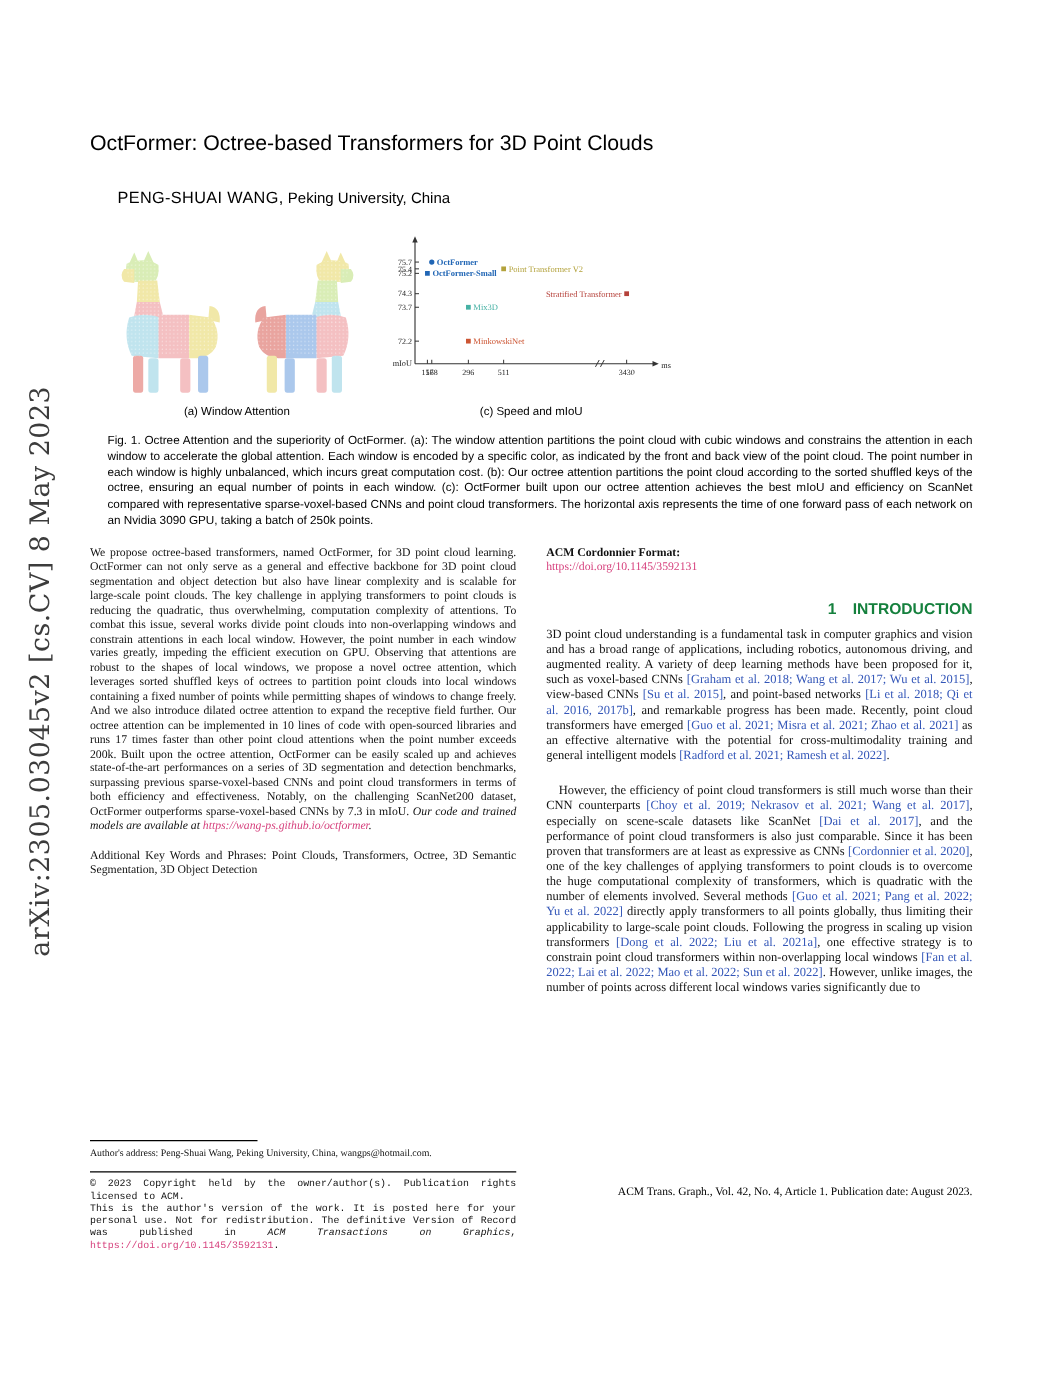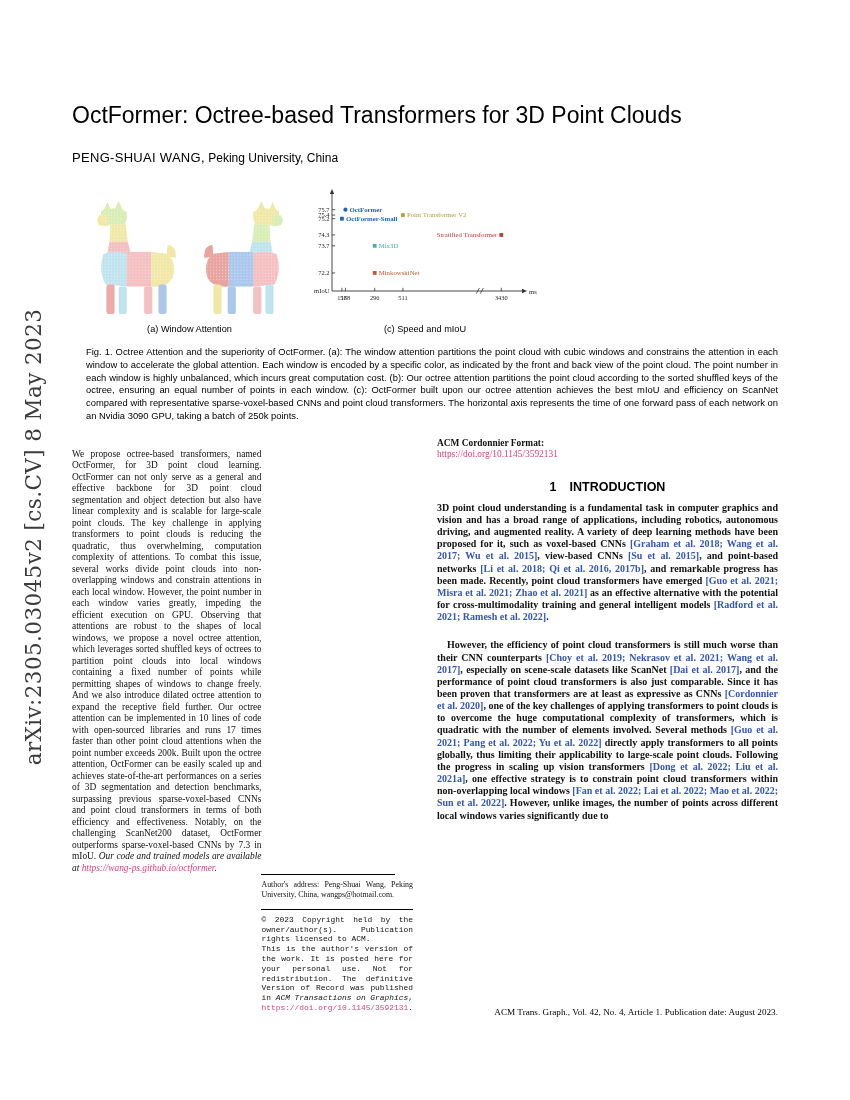--- a/index.html
+++ b/index.html
@@ -8,64 +8,64 @@
 
   .arxiv-stamp{
     position:absolute; left:33px; top:537px;
     transform:translate(-50%,-50%) rotate(-90deg);
     font-family:"DejaVu Serif", serif;
     font-size:21.5px; color:#3c3c3c; white-space:nowrap; letter-spacing:.4px;
   }
 
   .content{ position:absolute; left:72px; top:0; width:706px; }
 
-  .title{ margin-top:101px; font-family:"Liberation Sans", sans-serif; font-weight:normal; font-size:23px; line-height:28px; color:#000; }
-  .authors{ margin-top:21px; font-family:"Liberation Sans", sans-serif; font-size:12px; color:#000; }
+  .title{ margin-top:101px; font-family:"Liberation Sans", sans-serif; font-weight:normal; font-size:17px; line-height:28px; color:#000; }
+  .authors{ margin-top:21px; font-family:"Liberation Sans", sans-serif; font-size:12px; color:#000;margin-left:22px; }
   .author-name{ font-size:13px; letter-spacing:.3px; }
 
   .figure-row{ margin-top:20px; display:flex; align-items:flex-end; }
   .fig-cell{ display:flex; flex-direction:column; align-items:center; }
   .fig-a,.fig-b{ width:235px; }
   .fig-c{ width:236px; }
   .llama-pair{ display:flex; gap:4px; align-items:flex-end; }
   .llama{ width:102px; height:122px; }
   .chart{ width:226px; height:134px; }
   .chart text{ font-family:"Liberation Serif", serif; }
   .subcap{ margin-top:5px; font-family:"Liberation Sans", sans-serif; font-size:9.2px; color:#000; }
 
   .fig-caption{ margin-top:12px; font-family:"Liberation Sans", sans-serif; font-size:9.4px; line-height:12.8px; text-align:justify; color:#000;margin-left:14px; }
 
   .columns{ display:flex; gap:24px; margin-top:15px; }
   .col{ width:341px; text-align:justify; hyphens:auto; }
-  .col-left{ height:564px; display:flex; flex-direction:row;margin-top:11px; }
+  .col-left{ height:564px; display:flex; flex-direction:column; }
 
   .abstract{ font-size:9.4px; line-height:11.5px; }
   .ccs{ margin-top:12px; font-size:9.4px; line-height:11.5px; }
   .keywords{ margin-top:12px; font-size:9.4px; line-height:11.5px; }
 
   .footnote-block{ margin-top:auto; }
   .footnote-rule{ width:134px; border-top:1px solid #000; margin-bottom:5px; }
   .address{ font-size:7.9px; line-height:9.8px; }
   .copyright-rule{ width:100%; border-top:0.8px solid #000; margin:9px 0 5px 0; }
   .copyright{ font-size:7.9px; line-height:9.8px;font-family:Liberation Mono, monospace; }
 
   .acm-ref{ font-size:9.4px; line-height:11.5px; }
   .acm-ref-label{ font-weight:bold; }
-  .section-heading{ margin-top:19px; margin-bottom:8px; font-family:"Liberation Sans", sans-serif; font-weight:bold; font-size:12.5px; color:#000000; text-align:center; }
+  .section-heading{ margin-top:19px; margin-bottom:8px; font-family:"Liberation Sans", sans-serif; font-weight:bold; font-size:12.5px; color:#15803d; text-align:right; }
   .sec-num{ margin-right:13px; }
-  .body-para{ font-size:10px; line-height:12.15px;font-weight:bold; }
+  .body-para{ font-size:10px; line-height:12.15px; }
   .body-para + .body-para{ margin-top:16px; }
   .indent{ text-indent:10px; }
 
   .cite{ color:#3356b8; }
   .url{ color:#d6427e; }
   .i{ font-style:italic; }
   .b{ font-weight:bold; }
 
-  .page-footer{ position:absolute; top:1007px; right:72px; font-size:9.2px; color:#000;text-align:right; }
+  .page-footer{ position:absolute; top:948px; right:72px; font-size:9.2px; color:#000;text-align:right; }
 
   
   .s-a1{ --p1:#d9edb6; --p2:#f1e8a8; --p3:#f4c0c2; --p4:#c0e4ee; --p5:#f4c0c2; --p6:#f1e8a8; --p7:#edaaa6; --p8:#abc8ec; }
   .s-a2{ --p1:#f1e8a8; --p2:#d9edb6; --p3:#c0e4ee; --p4:#f4c0c2; --p5:#abc8ec; --p6:#e9a49f; --p7:#c0e4ee; --p8:#f1e8a8; }
   .s-b1{ --p1:#d9edb6; --p2:#f1e8a8; --p3:#f4c0c2; --p4:#aee1d8; --p5:#c0e4ee; --p6:#f4c0c2; --p7:#cbc6e8; --p8:#f1e8a8; }
   .s-b2{ --p1:#f4c0c2; --p2:#d9edb6; --p3:#f1e8a8; --p4:#abc8ec; --p5:#f4c0c2; --p6:#aee1d8; --p7:#f1e8a8; --p8:#e9a49f; }
   .defs-svg{ position:absolute; width:0; height:0; }
 </style>
 </head>
 <body>
@@ -172,20 +172,21 @@
         <div class="subcap">(c) Speed and mIoU</div>
       </div>
     </div>
 
     <div class="fig-caption">Fig. 1. Octree Attention and the superiority of OctFormer. (a): The window attention partitions the point cloud with cubic windows and constrains the attention in each window to accelerate the global attention. Each window is encoded by a specific color, as indicated by the front and back view of the point cloud. The point number in each window is highly unbalanced, which incurs great computation cost. (b): Our octree attention partitions the point cloud according to the sorted shuffled keys of the octree, ensuring an equal number of points in each window. (c): OctFormer built upon our octree attention achieves the best mIoU and efficiency on ScanNet compared with representative sparse-voxel-based CNNs and point cloud transformers. The horizontal axis represents the time of one forward pass of each network on an Nvidia 3090 GPU, taking a batch of 250k points.</div>
 
     <div class="columns">
 
       <div class="col col-left">
         <div class="abstract"><span>We propose octree-based transformers, named OctFormer, for 3D point cloud learning. OctFormer can not only serve as a general and effective backbone for 3D point cloud segmentation and object detection but also have linear complexity and is scalable for large-scale point clouds. The key challenge in applying transformers to point clouds is reducing the quadratic, thus overwhelming, computation complexity of attentions. To combat this issue, several works divide point clouds into non-overlapping windows and constrain attentions in each local window. However, the point number in each window varies greatly, impeding the efficient execution on GPU. Observing that attentions are robust to the shapes of local windows, we propose a novel octree attention, which leverages sorted shuffled keys of octrees to partition point clouds into local windows containing a fixed number of points while permitting shapes of windows to change freely. And we also introduce dilated octree attention to expand the receptive field further. Our octree attention can be implemented in 10 lines of code with open-sourced libraries and runs 17 times faster than other point cloud attentions when the point number exceeds 200k. Built upon the octree attention, OctFormer can be easily scaled up and achieves state-of-the-art performances on a series of 3D segmentation and detection benchmarks, surpassing previous sparse-voxel-based CNNs and point cloud transformers in terms of both efficiency and effectiveness. Notably, on the challenging ScanNet200 dataset, OctFormer outperforms sparse-voxel-based CNNs by 7.3 in mIoU. </span><span class="i">Our code and trained models are available at </span><span class="url i">https://wang-ps.github.io/octformer</span><span class="i">.</span></div>
+        <div class="keywords">Additional Key Words and Phrases: Point Clouds, Transformers, Octree, 3D Semantic Segmentation, 3D Object Detection</div>
         <div class="footnote-block">
           <div class="footnote-rule"></div>
           <div class="address">Author's address: Peng-Shuai Wang, Peking University, China, wangps@hotmail.com.</div>
           <div class="copyright-rule"></div>
           <div class="copyright">
             <div>© 2023 Copyright held by the owner/author(s). Publication rights licensed to ACM.</div>
             <div><span>This is the author's version of the work. It is posted here for your personal use. Not for redistribution. The definitive Version of Record was published in </span><span class="i">ACM Transactions on Graphics</span><span>, </span><span class="url">https://doi.org/10.1145/3592131</span><span>.</span></div>
           </div>
         </div>
       </div>

